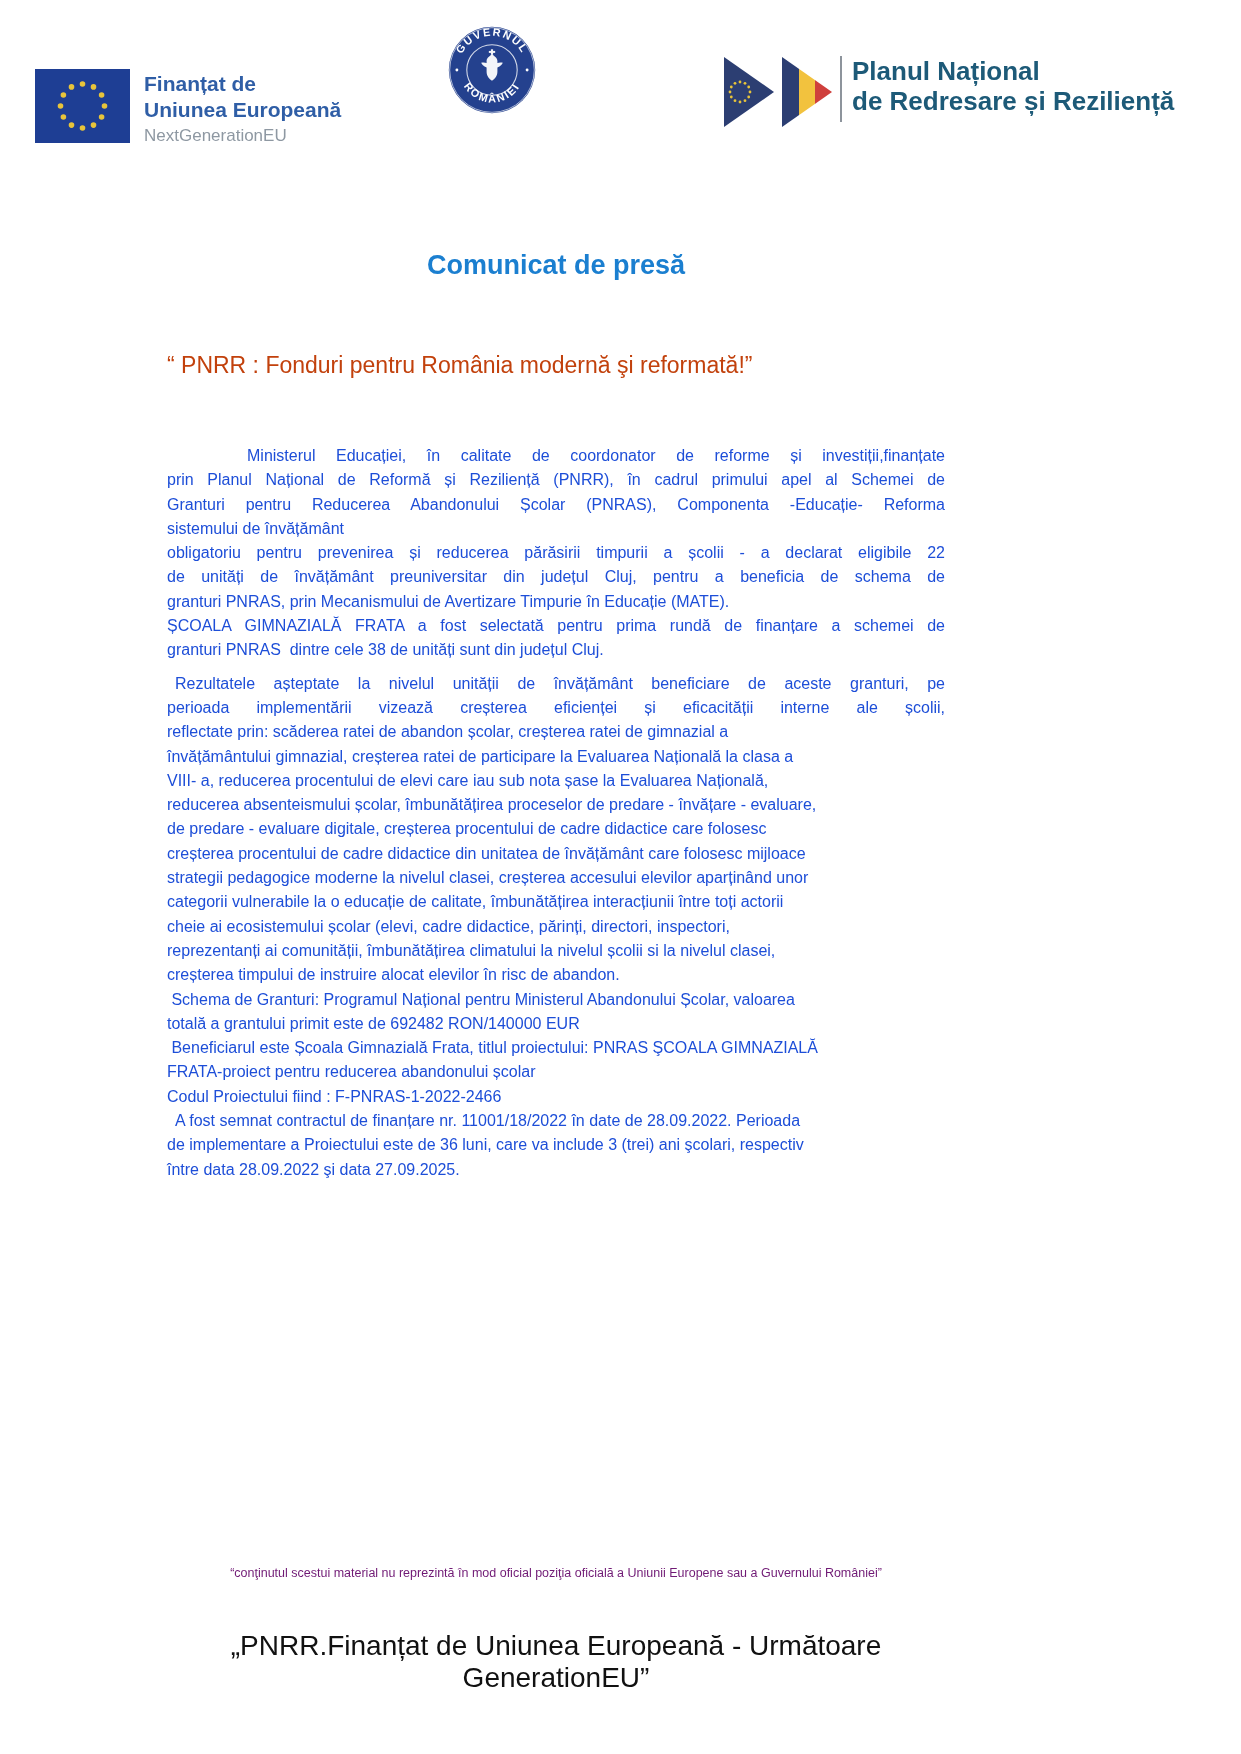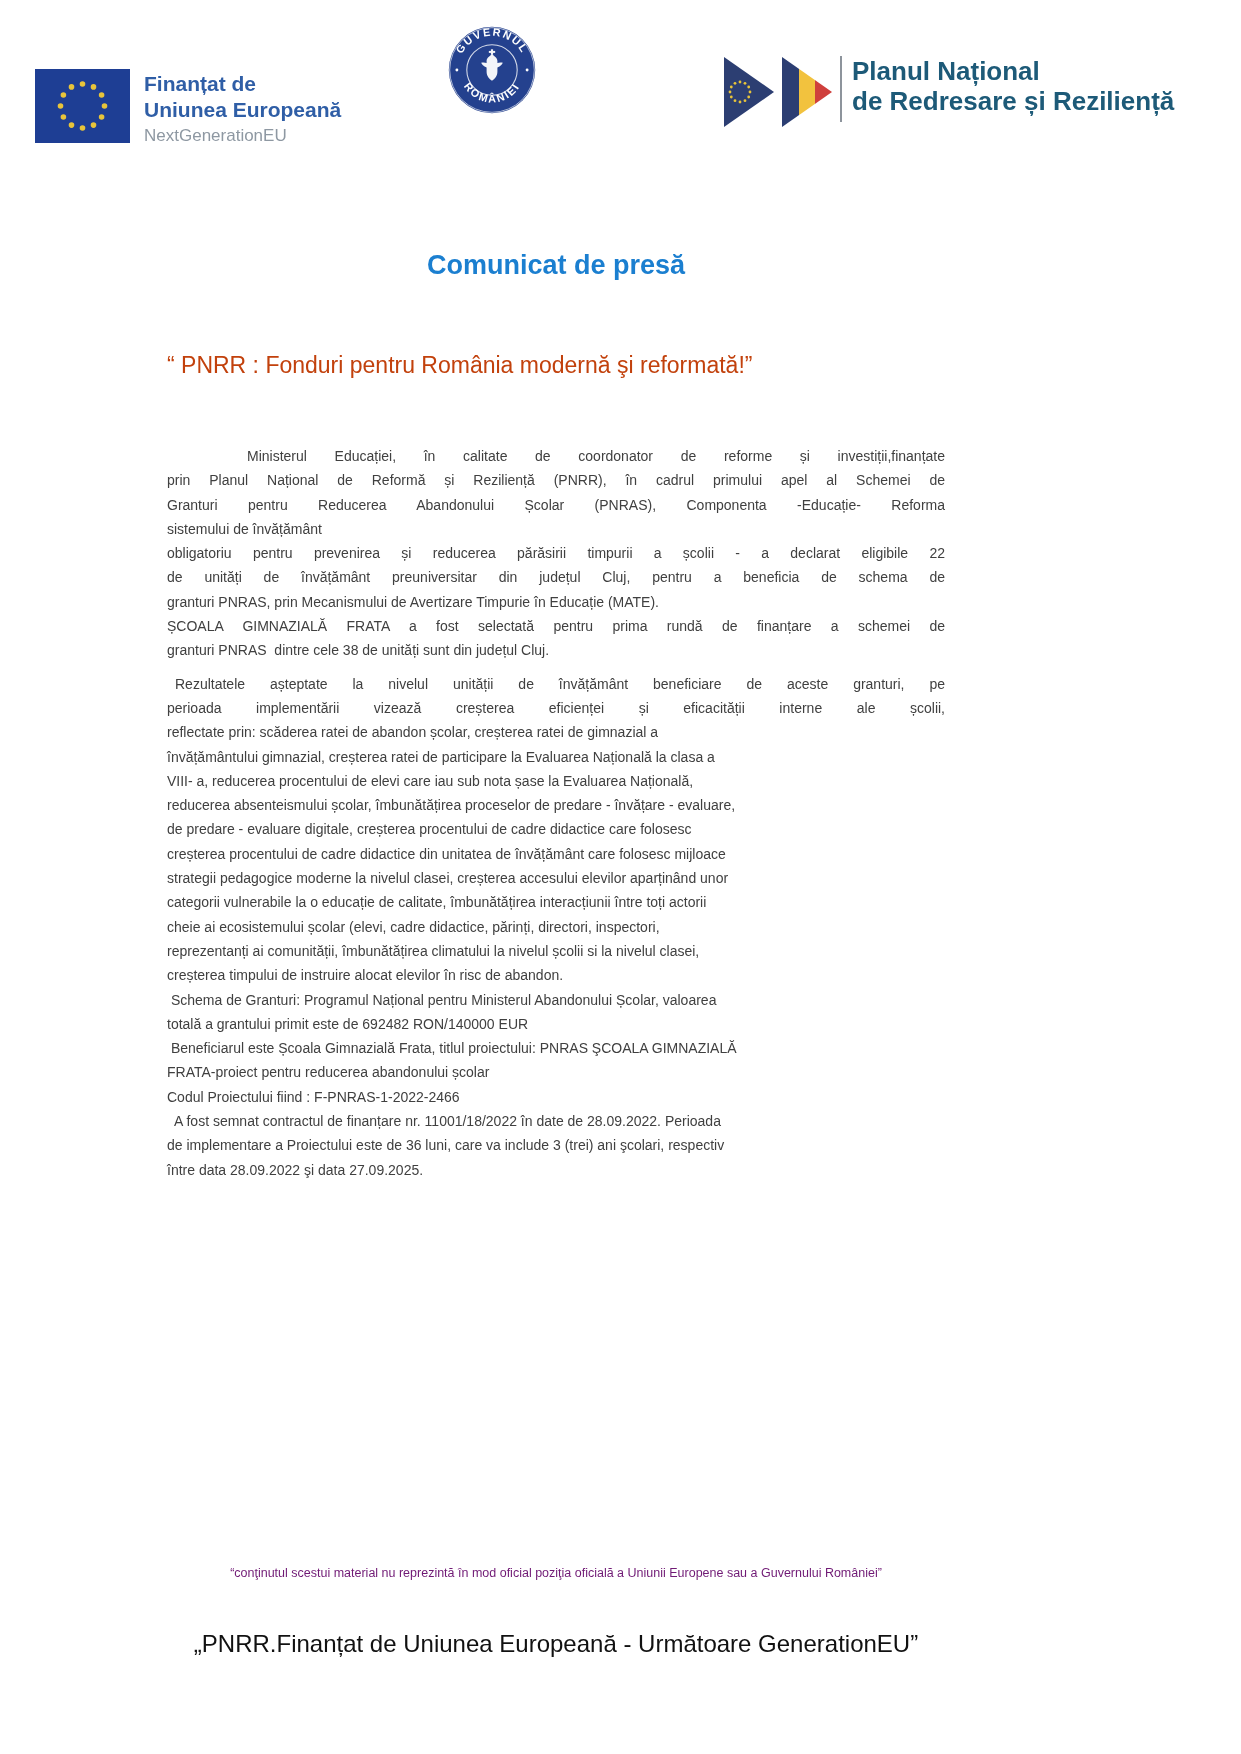--- a/index.html
+++ b/index.html
@@ -21,29 +21,29 @@
   .pnrr-divider{width:2px;height:66px;background:#8d949c;margin:0 10px 0 4px;}
   .pnrr-text{color:#1d5a78;font-weight:bold;font-size:26px;line-height:30px;letter-spacing:0;}
 
   
   .doc-title{position:absolute;left:167px;top:250px;width:778px;text-align:center;
              color:#1b7fd0;font-weight:bold;font-size:27px;}
   .doc-subtitle{position:absolute;left:167px;top:352px;width:778px;text-align:left;
                 color:#c2410c;font-size:23px;}
 
   
-  .body-text{position:absolute;left:167px;top:444px;width:778px;font-size:14px;color:#404040;}
+  .body-text{position:absolute;left:167px;top:444px;width:778px;font-size:16px;color:#1d4ed8;}
   .body-text .line{line-height:24.3px;white-space:pre;}
   .body-text .line.j{white-space:normal;text-align:justify;text-align-last:justify;}
 
   
   .disclaimer{position:absolute;left:167px;top:1566px;width:778px;text-align:center;
               font-size:12.5px;color:#701a75;}
   .footer-note{position:absolute;left:167px;top:1630px;width:778px;text-align:center;
-               font-size:24px;color:#111;}
+               font-size:28px;color:#111;}
 </style>
 </head>
 <body>
 
 <div class="page">
 
   <div class="logos">
 
     <div class="eu-logo">
       <div class="eu-flag">

